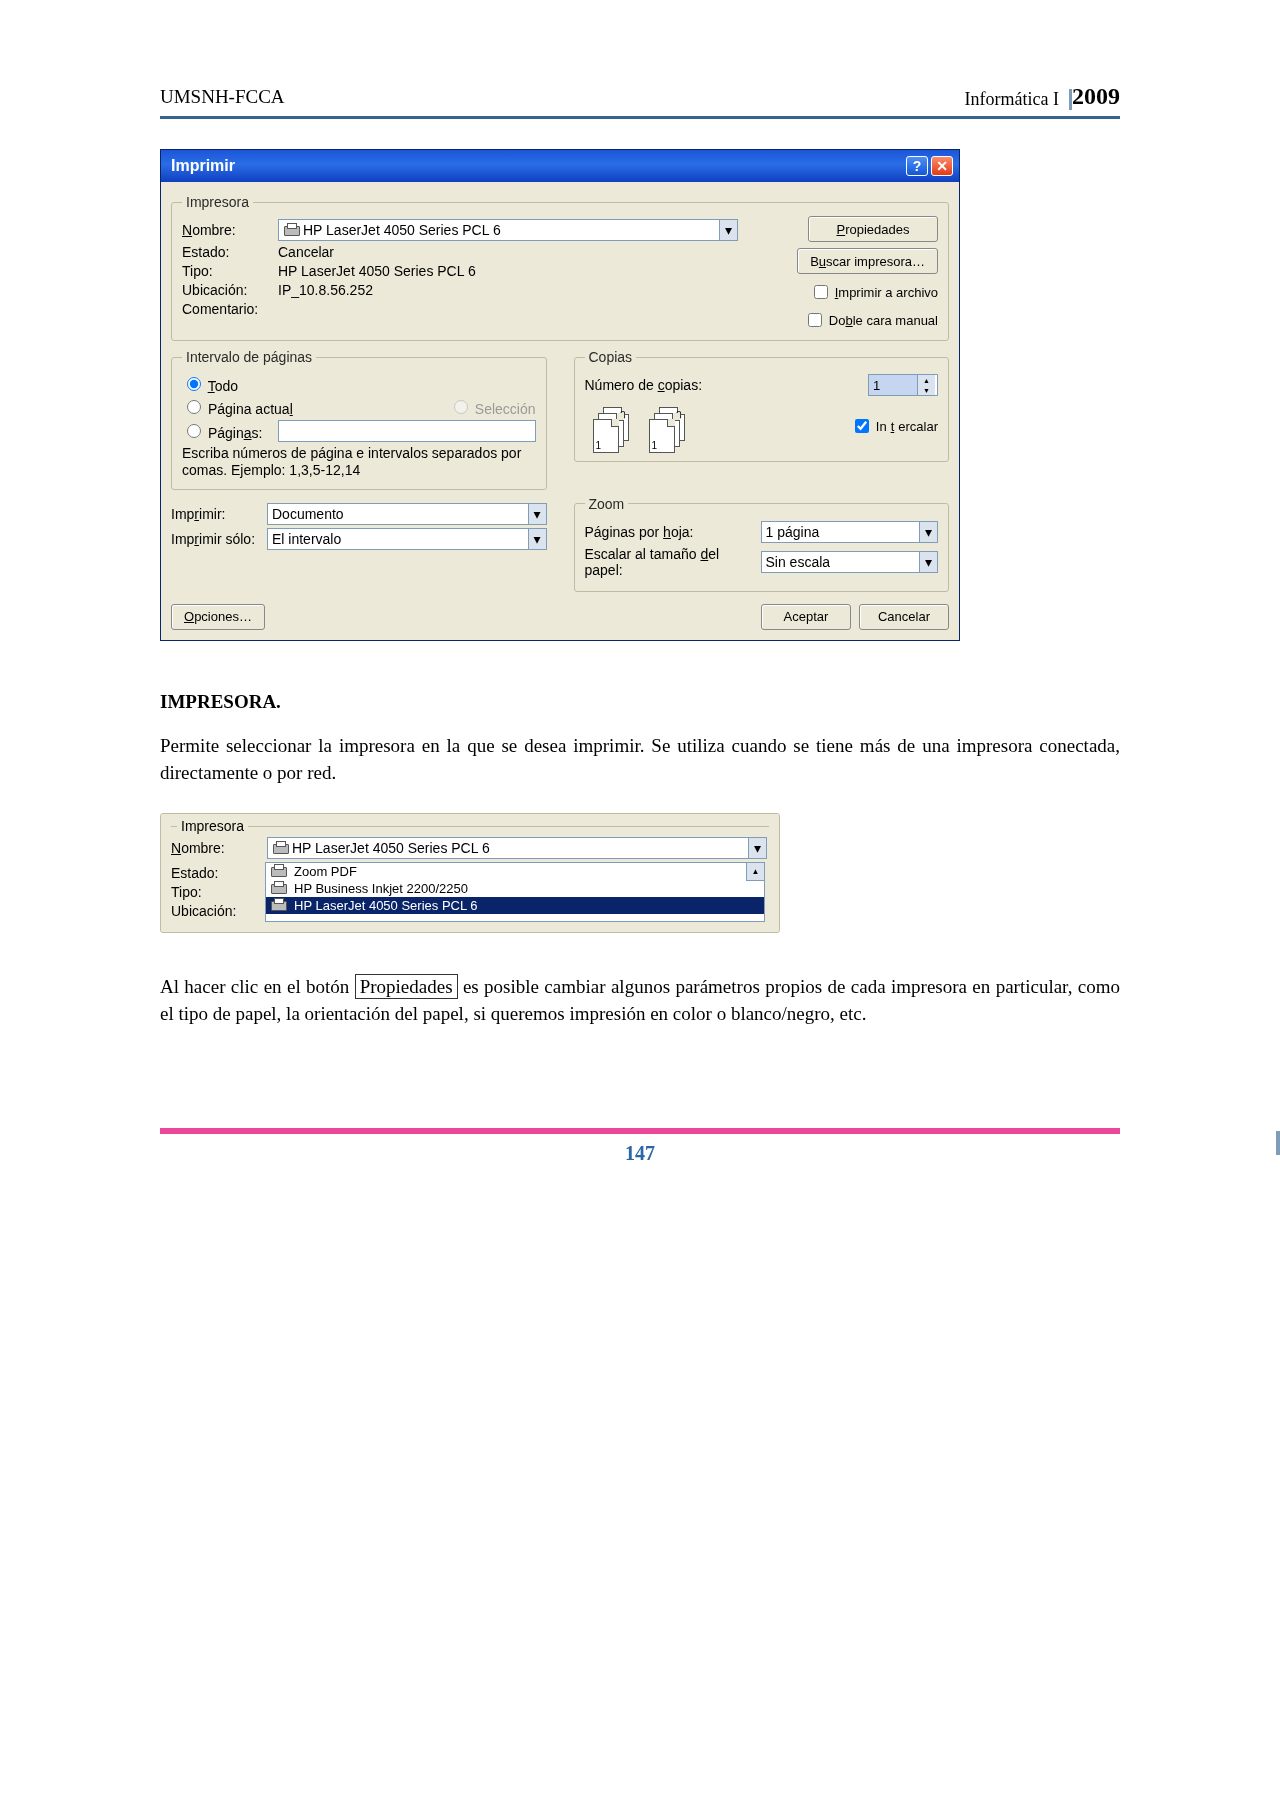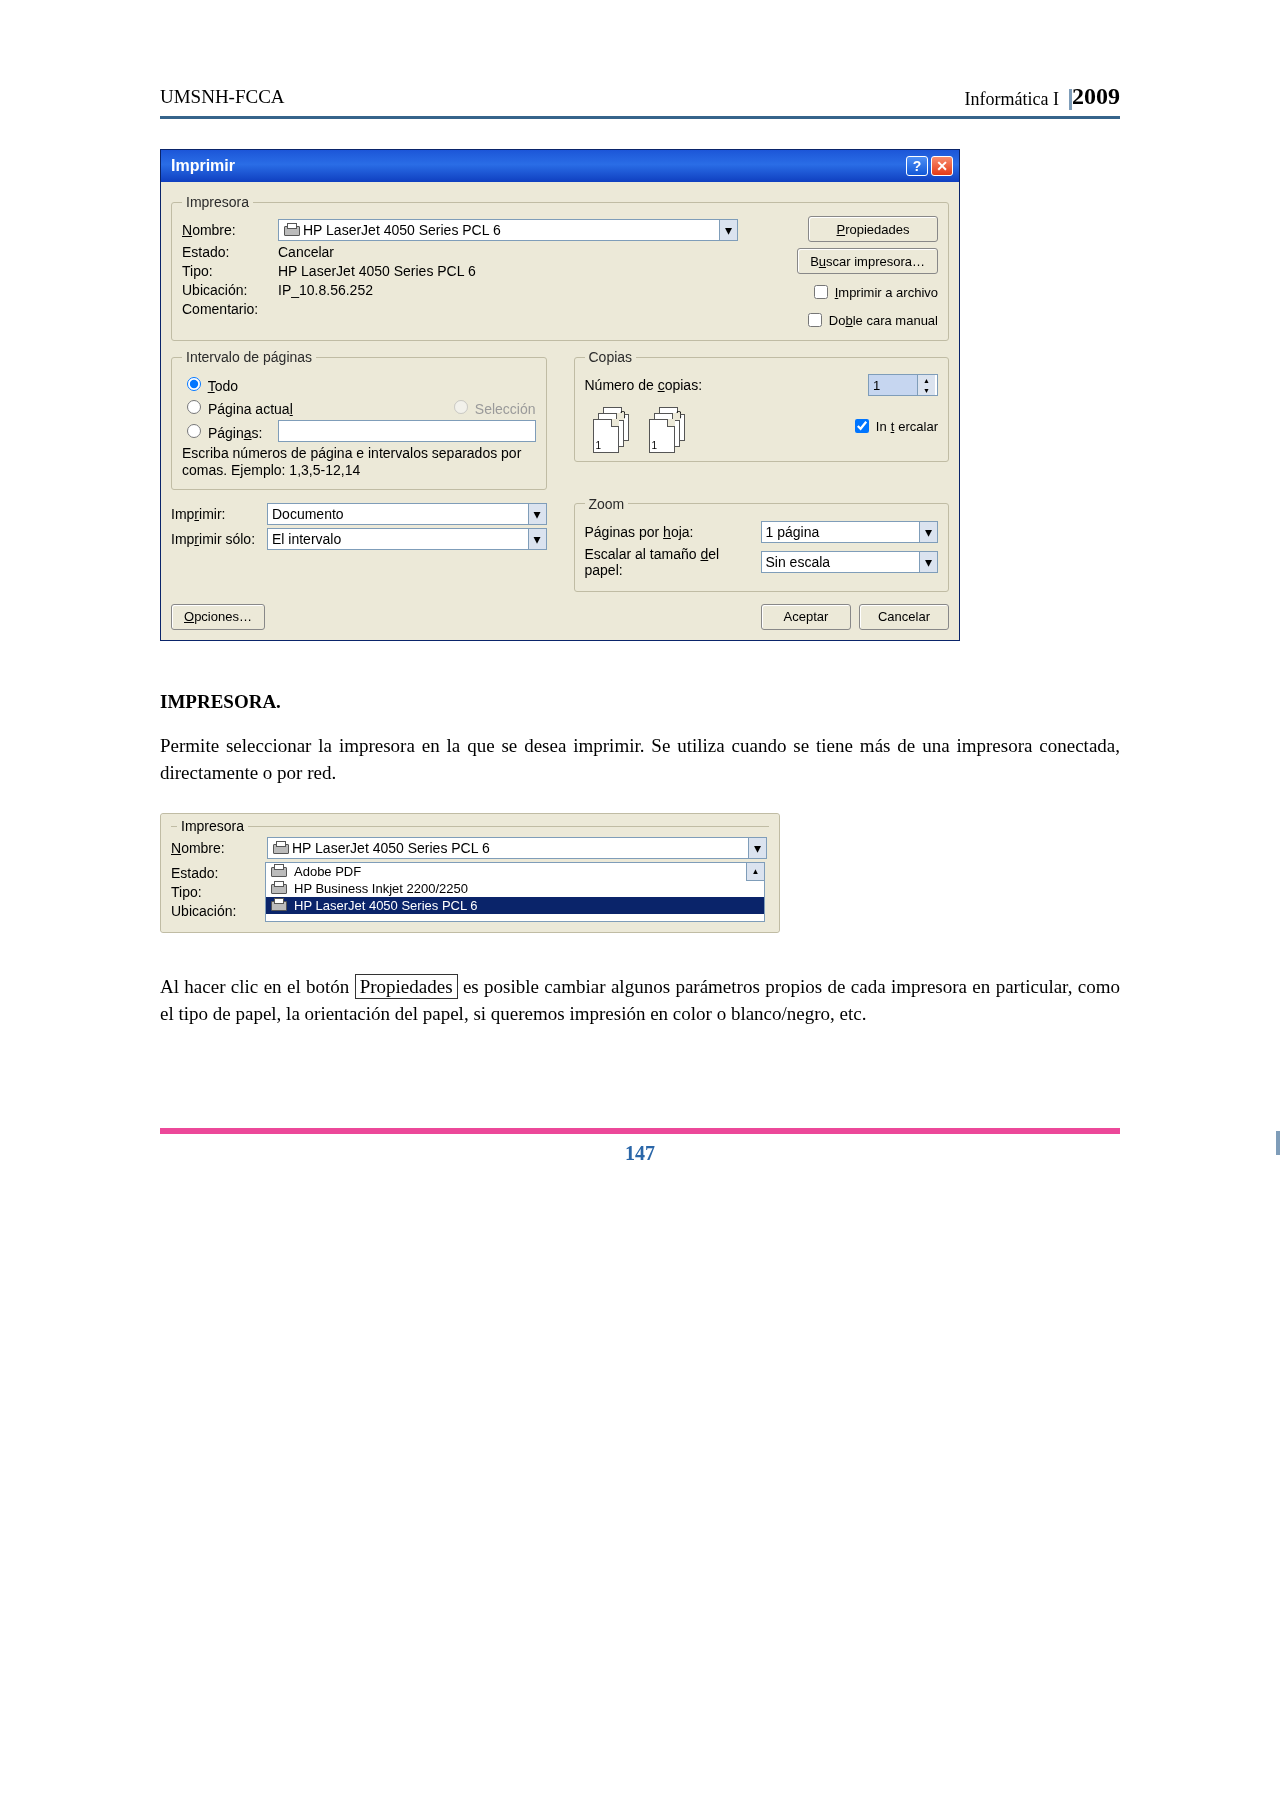--- a/index.html
+++ b/index.html
@@ -386,21 +386,21 @@
               <span>Tipo:</span>
             </div>
           <div class="row">
               <span>Ubicación:</span>
             </div>
         </div>
         <div class="dropdown-list" style="margin-left:0;">
           <span class="scroll-up">▲</span>
           <div class="opt">
               <span class="printer-icon"></span>
-              <span>Adobe PDF</span>
+              <span>Zoom PDF</span>
             </div>
           <div class="opt">
               <span class="printer-icon"></span>
               <span>HP Business Inkjet 2200/2250</span>
             </div>
           <div class="opt sel">
               <span class="printer-icon"></span>
               <span>HP LaserJet 4050 Series PCL 6</span>
             </div>
         </div>

